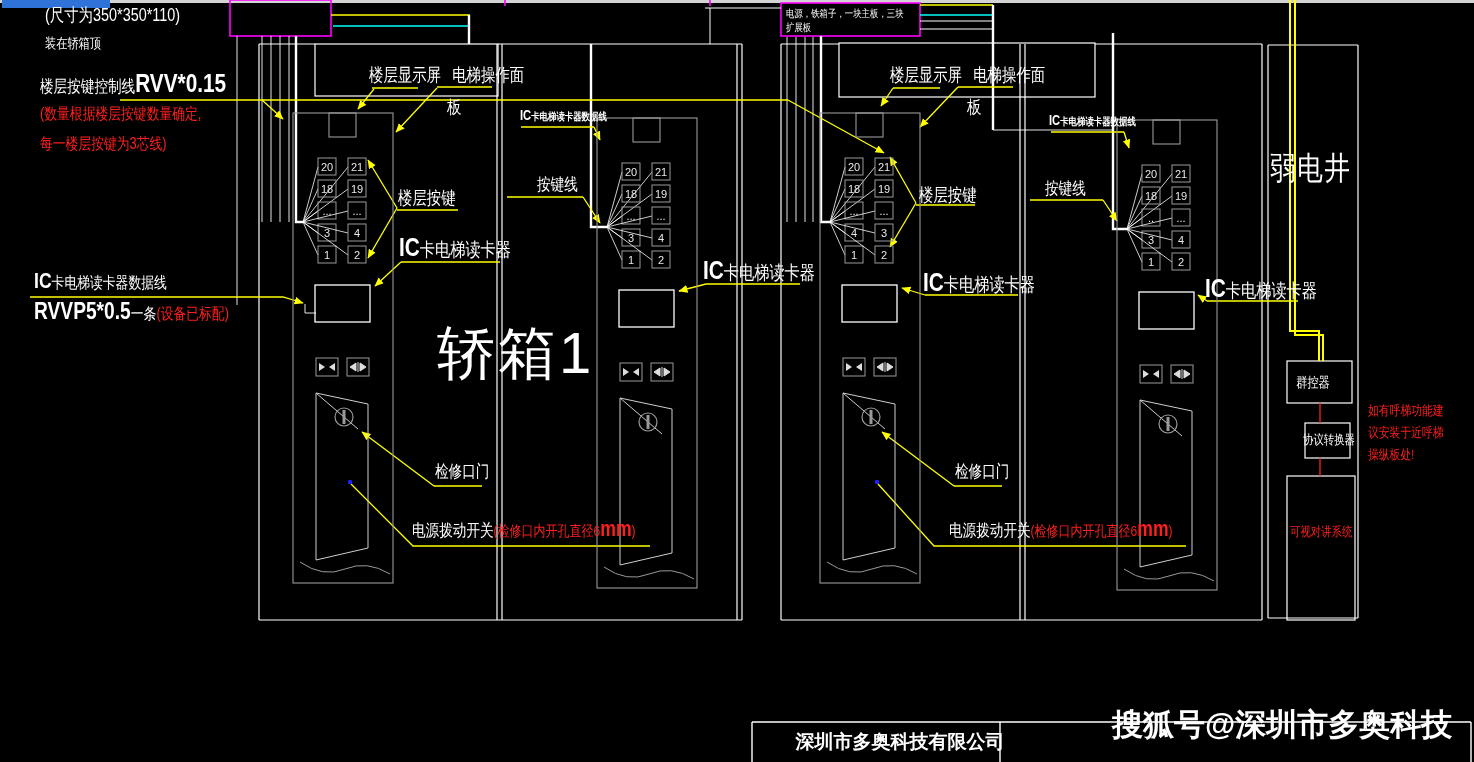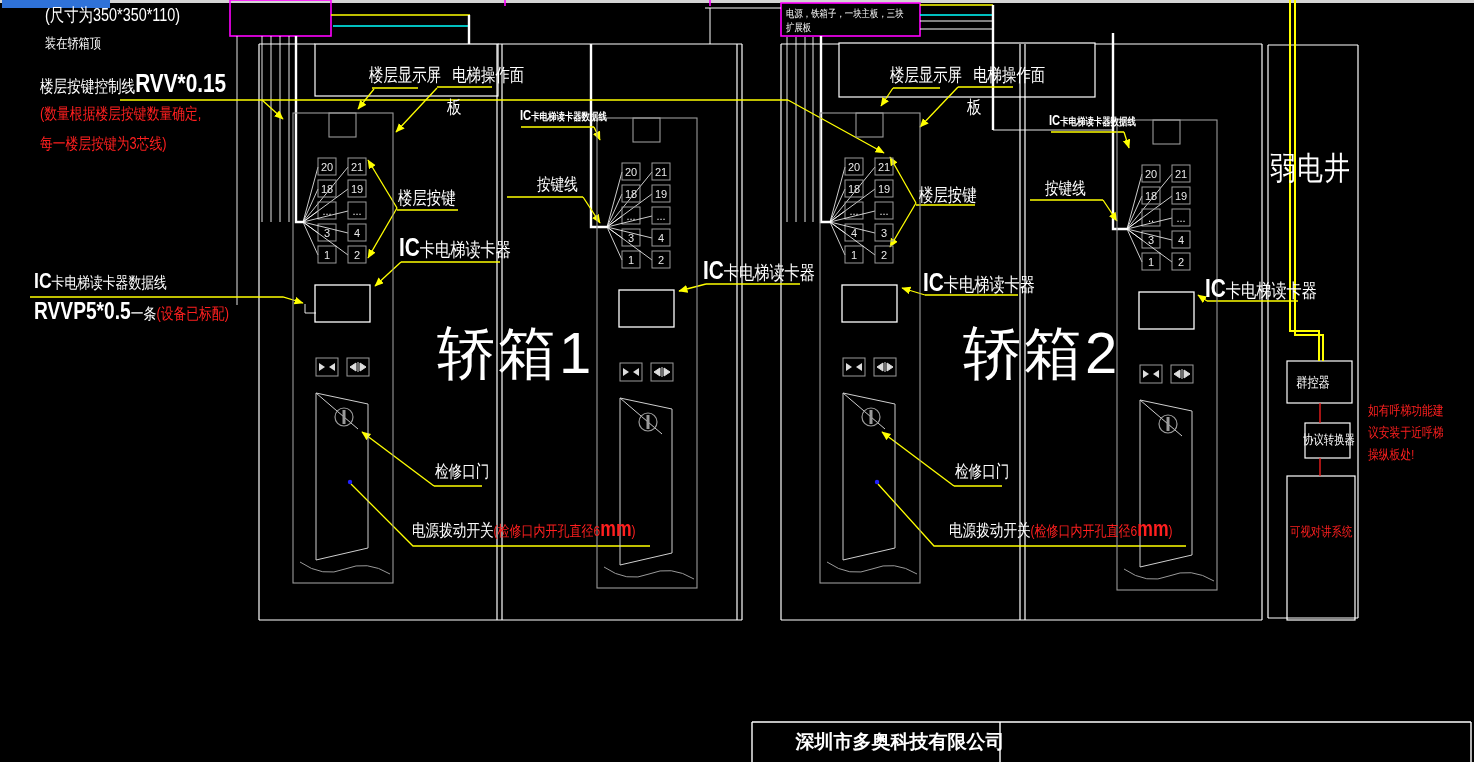--- a/index.html
+++ b/index.html
@@ -410,26 +410,26 @@
       <span style="font-size:10.5px;font-weight:bold;">卡电梯读卡器数据线</span>
     </div>
   <div class="lbl sx" style="left:1045px;top:180px;font-size:17px;">按键线</div>
   <div class="lbl sx" style="left:955px;top:463px;font-size:17px;">检修口门</div>
   <div class="lbl sx base" style="left:949px;top:517px;">
     <span style="font-size:17px;">电源拨动开关</span>
       <span class="red" style="font-size:15px;">(检修口内开孔直径6</span>
       <span class="red" style="font-size:22px;font-weight:bold;">mm</span>
       <span class="red" style="font-size:15px;">)</span>
   </div>
-  <div class="lbl" style="left:963px;top:323px;font-size:58px;letter-spacing:3px;">轿箱2</div>
 
   <div class="lbl sx" style="left:1270px;top:152px;font-size:32px;letter-spacing:2px;">弱电井</div>
   <div class="lbl center sx" style="left:1287px;top:361px;width:65px;height:42px;font-size:14px;">群控器</div>
   <div class="lbl sx" style="left:1303px;top:433px;font-size:13px;">协议转换器</div>
   <div class="lbl sx red" style="left:1290px;top:525px;font-size:13px;">可视对讲系统</div>
   <div class="lbl sx red" style="left:1368px;top:400px;font-size:13.5px;line-height:22px;">
     <div>如有呼梯功能建</div>
     <div>议安装于近呼梯</div>
     <div>操纵板处!</div>
   </div>
 
   <div class="lbl center" style="left:752px;top:722px;width:296px;height:40px;font-size:19px;font-weight:bold;">深圳市多奥科技有限公司</div>
+  <div class="lbl" style="left:1112px;top:709px;font-size:31px;font-weight:bold;">搜狐号@深圳市多奥科技</div>
 </div>
 
 </body></html>

